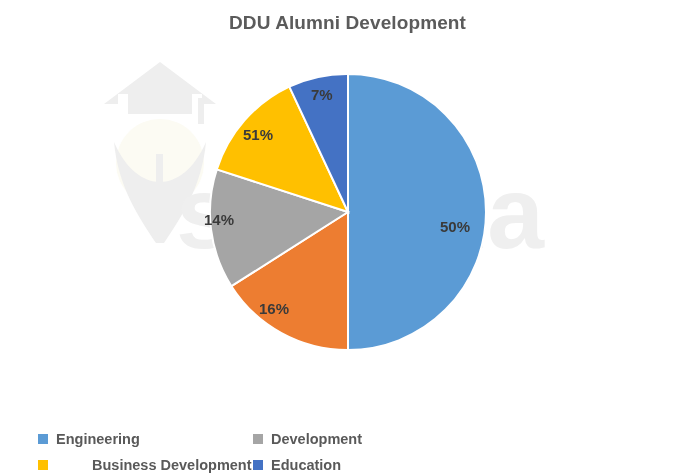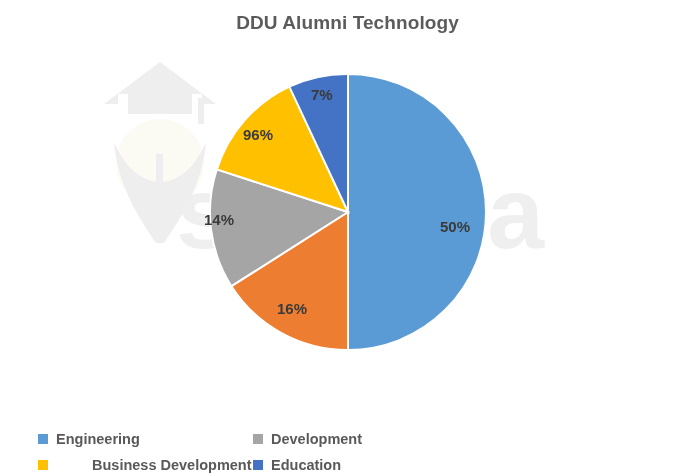--- a/index.html
+++ b/index.html
@@ -121,42 +121,42 @@
       <rect x="100" y="40" width="6" height="26" fill="#eeeeee"></rect>
 
       <circle cx="62" cy="105" r="44" fill="#fcfbf3"></circle>
 
       <path d="M16 84 C20 128 40 158 58 185 L66 185 C84 158 104 128 108 84 C96 112 78 124 62 124 C46 124 28 112 16 84 Z" fill="#eeeeee"></path>
       <rect x="58" y="96" width="7" height="89" fill="#eeeeee"></rect>
     </svg>
     <div class="wm-text">shiksha</div>
   </div>
 
-  <div class="chart-title">DDU Alumni Technology</div>
+  <div class="chart-title">DDU Alumni Development</div>
 
   <div class="pie-wrap">
     <svg width="695" height="370" viewBox="0 0 695 370">
       <g>
 
         <path d="M348 212 L348 74 A138 138 0 0 1 348 350 Z" fill="#5B9BD5" stroke="#ffffff" stroke-width="2"></path>
 
         <path d="M348 212 L348 350 A138 138 0 0 1 231.4 286.2 Z" fill="#ED7D31" stroke="#ffffff" stroke-width="2"></path>
 
         <path d="M348 212 L231.4 286.2 A138 138 0 0 1 216.8 169.4 Z" fill="#A5A5A5" stroke="#ffffff" stroke-width="2"></path>
 
         <path d="M348 212 L216.8 169.4 A138 138 0 0 1 289.3 86.6 Z" fill="#FFC000" stroke="#ffffff" stroke-width="2"></path>
 
         <path d="M348 212 L289.3 86.6 A138 138 0 0 1 348 74 Z" fill="#4472C4" stroke="#ffffff" stroke-width="2"></path>
       </g>
     </svg>
 
     <div class="slice-label" style="left:440px; top:211px;margin-top:7px;">50%</div>
-    <div class="slice-label" style="left:277px; top:300px;">16%</div>
+    <div class="slice-label" style="left:259px; top:300px;">16%</div>
     <div class="slice-label" style="left:204px; top:211px;">14%</div>
-    <div class="slice-label" style="left:243px; top:126px;">96%</div>
+    <div class="slice-label" style="left:243px; top:126px;">51%</div>
     <div class="slice-label" style="left:311px; top:86px;">7%</div>
   </div>
 
   <div class="legend">
 
     <div class="legend-row">
       <div class="legend-item" style="width:215px;">
         <span class="legend-swatch" style="background:#5B9BD5;"></span>
         <span class="legend-label">Engineering</span>
       </div>

